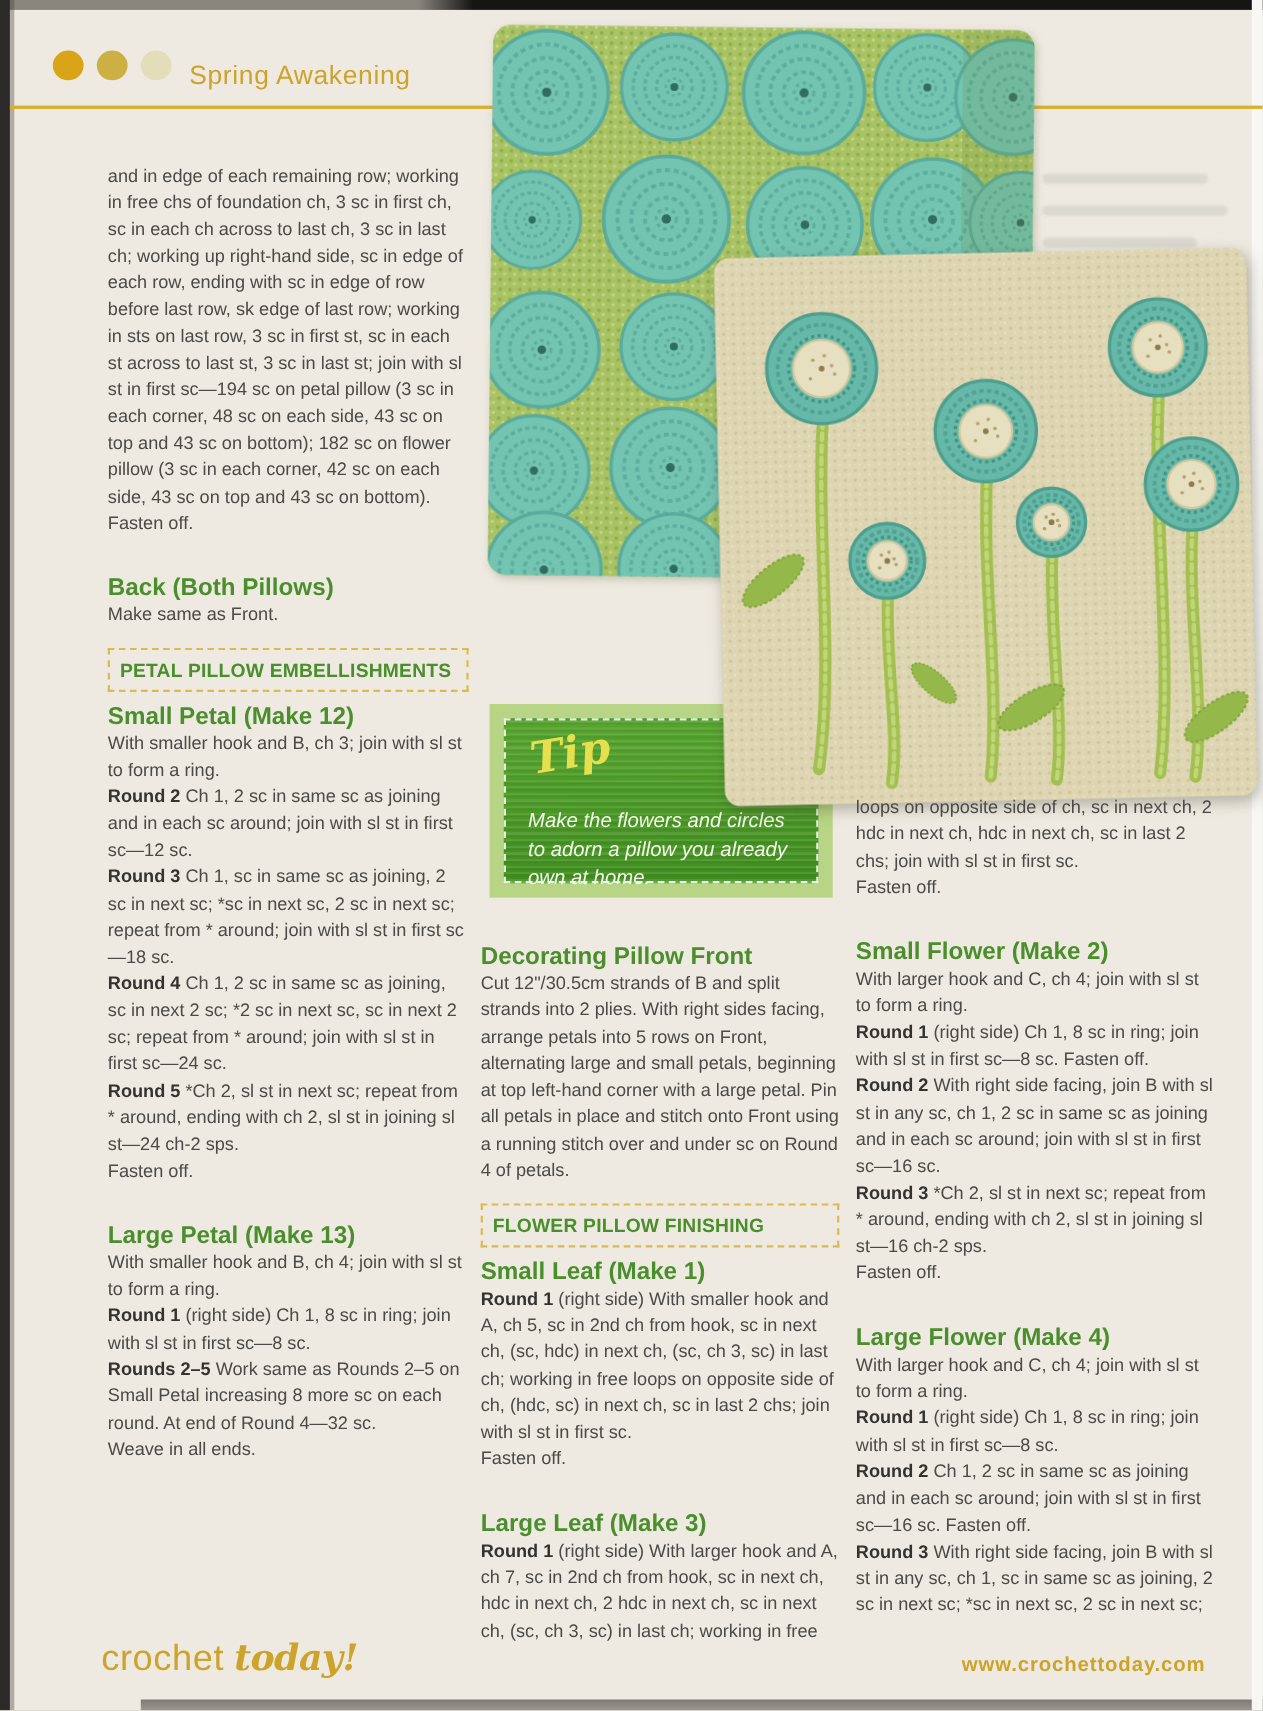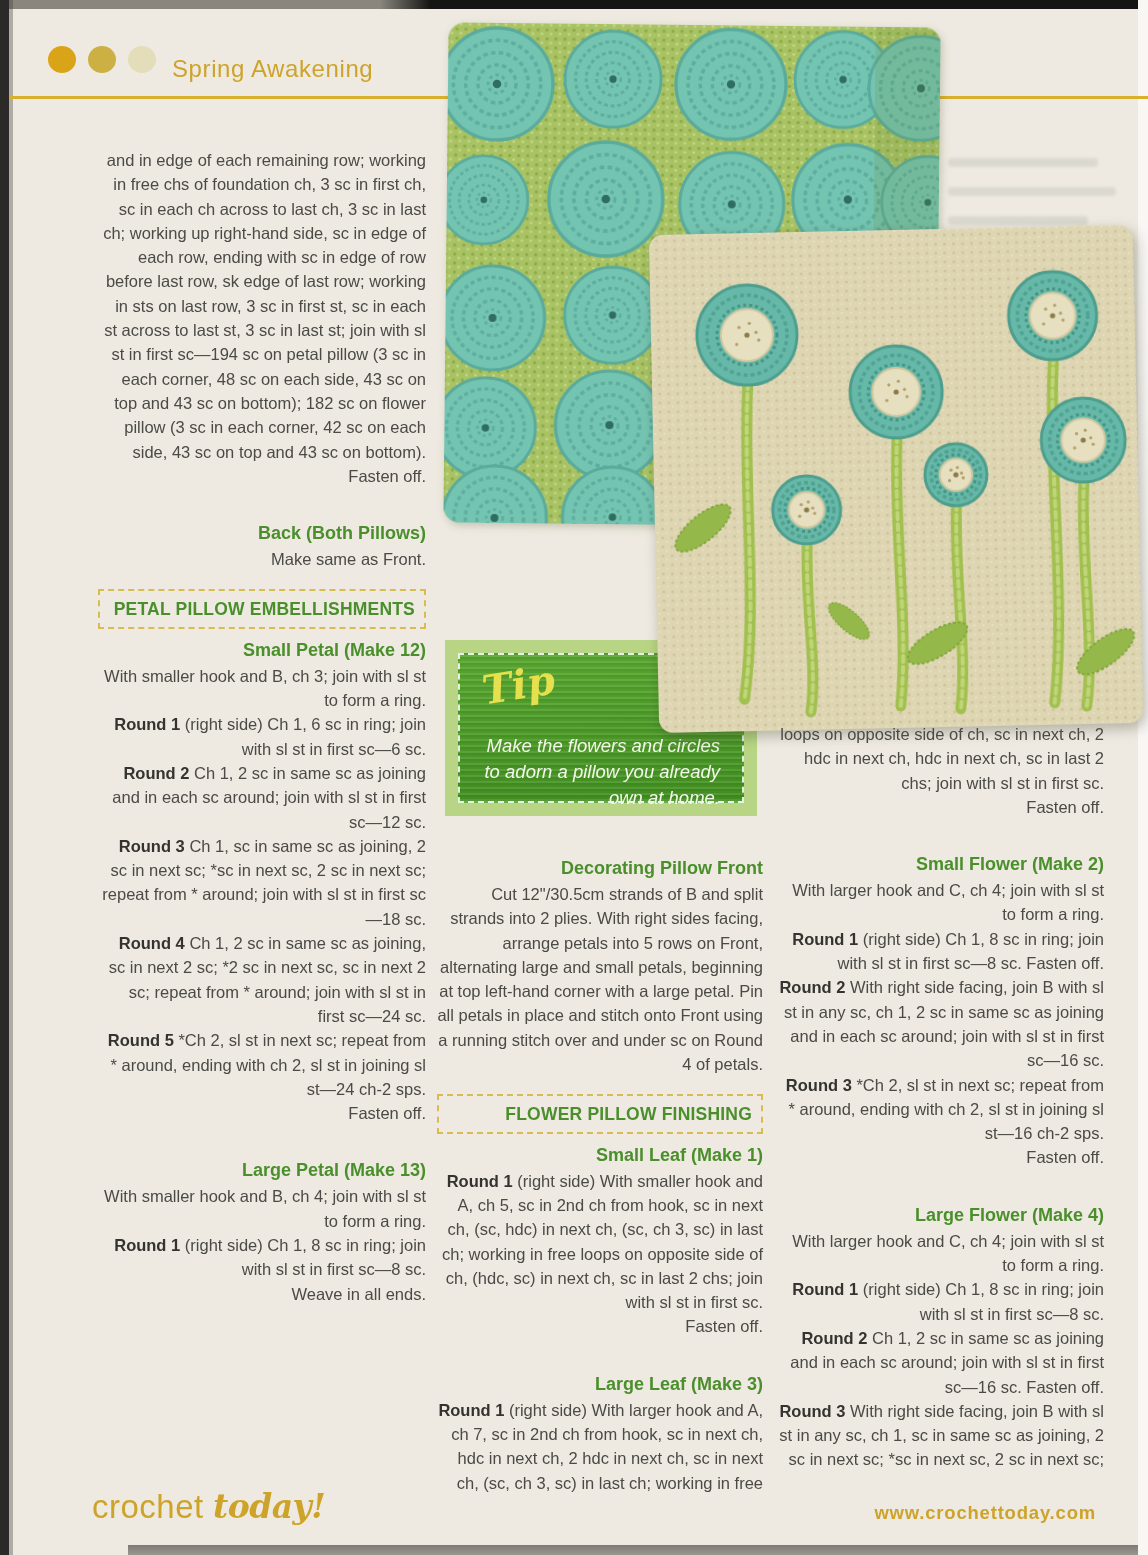--- a/index.html
+++ b/index.html
@@ -1,36 +1,36 @@
 <!DOCTYPE html>
 <html><head>
 <meta charset="utf-8">
 <style>
   html,body{margin:0;padding:0;background:#d8d4cc;}
   #page{position:relative;width:1148px;height:1555px;overflow:hidden;
         background:var(--paper,#eeeae1);
-        font-family:"Liberation Sans",sans-serif;color:var(--body,#4b4a46);text-align:right;}
+        font-family:"Liberation Sans",sans-serif;color:var(--body,#4b4a46);}
   
   .edge-top{position:absolute;left:0;top:0;width:1148px;height:9px;
             background:linear-gradient(to right,#8a867e 0 380px,#151513 430px 100%);}
   .edge-left{position:absolute;left:0;top:0;width:9px;height:1555px;background:#2b2a28;}
   .edge-left:after{content:"";position:absolute;left:9px;top:0;width:4px;height:100%;background:rgba(60,58,54,.35);}
   .edge-bottom{position:absolute;left:128px;top:1545px;width:1020px;height:10px;background:linear-gradient(#7e7a74,#9b9790);}
   .edge-right{position:absolute;right:0;top:0;width:10px;height:1555px;background:#f8f7f4;}
 
   
   .hdr-dot{position:absolute;top:46px;width:28px;height:27px;border-radius:50%;}
   .hdr-title{position:absolute;left:172px;top:55px;font-size:24px;letter-spacing:.6px;
              color:var(--gold,#cda32a);font-weight:400;}
   .gold-rule{position:absolute;left:9px;top:96px;width:1139px;height:3px;background:var(--rule,#d8b02c);}
 
   
   .col{position:absolute;font-size:16.5px;line-height:24.3px;}
   .col p{margin:0;}
-  h3.sec{margin:7px 0 2px 0;font-size:18px;line-height:23px;color:var(--green,#4a8f2c);font-weight:bold;}
+  h3.sec{margin:7px 0 2px 0;font-size:22px;line-height:23px;color:var(--green,#4a8f2c);font-weight:bold;}
   h3.sec.gap{margin-top:34px;}
   .boxhead{margin:18px 0 10px 0;border:2px dashed var(--boxgold,#d9bc4f);
            padding:6px 9px 5px 9px;color:var(--green,#4a8f2c);font-weight:bold;
            font-size:17.5px;letter-spacing:.2px;}
   strong.runin{color:#34332f;font-weight:bold;}
 
   
   .tipbox{position:absolute;left:445px;top:640px;width:312px;height:176px;
           background:var(--tipouter,#b7d584);padding:13px;box-sizing:border-box;}
   .tipbox-inner{width:100%;height:100%;box-sizing:border-box;position:relative;
@@ -331,29 +331,29 @@
     </svg>
   </div>
 
   <div class="col" style="left:98px;top:148px;width:328px;">
       <p>and in edge of each remaining row; working in free chs of foundation ch, 3 sc in first ch, sc in each ch across to last ch, 3 sc in last ch; working up right-hand side, sc in edge of each row, ending with sc in edge of row before last row, sk edge of last row; working in sts on last row, 3 sc in first st, sc in each st across to last st, 3 sc in last st; join with sl st in first sc—194 sc on petal pillow (3 sc in each corner, 48 sc on each side, 43 sc on top and 43 sc on bottom); 182 sc on flower pillow (3 sc in each corner, 42 sc on each side, 43 sc on top and 43 sc on bottom). Fasten off.</p>
       <h3 class="sec gap">Back (Both Pillows)</h3>
       <p>Make same as Front.</p>
       <div class="boxhead">PETAL PILLOW EMBELLISHMENTS</div>
       <h3 class="sec">Small Petal (Make 12)</h3>
       <p>With smaller hook and B, ch 3; join with sl st to form a ring.</p>
-      <p><strong class="runin">Round 1</strong> (right side) Ch 1, 6 sc in ring; join with sl st in first sc—6 sc.</p>
       <p><strong class="runin">Round 2</strong> Ch 1, 2 sc in same sc as joining and in each sc around; join with sl st in first sc—12 sc.</p>
       <p><strong class="runin">Round 3</strong> Ch 1, sc in same sc as joining, 2 sc in next sc; *sc in next sc, 2 sc in next sc; repeat from * around; join with sl st in first sc—18 sc.</p>
       <p><strong class="runin">Round 4</strong> Ch 1, 2 sc in same sc as joining, sc in next 2 sc; *2 sc in next sc, sc in next 2 sc; repeat from * around; join with sl st in first sc—24 sc.</p>
       <p><strong class="runin">Round 5</strong> *Ch 2, sl st in next sc; repeat from * around, ending with ch 2, sl st in joining sl st—24 ch-2 sps.</p>
       <p>Fasten off.</p>
       <h3 class="sec gap">Large Petal (Make 13)</h3>
       <p>With smaller hook and B, ch 4; join with sl st to form a ring.</p>
       <p><strong class="runin">Round 1</strong> (right side) Ch 1, 8 sc in ring; join with sl st in first sc—8 sc.</p>
+      <p><strong class="runin">Rounds 2–5</strong> Work same as Rounds 2–5 on Small Petal increasing 8 more sc on each round. At end of Round 4—32 sc.</p>
       <p>Weave in all ends.</p>
     </div>
   <div class="col" style="left:437px;top:850px;width:326px;">
       <h3 class="sec">Decorating Pillow Front</h3>
       <p>Cut 12"/30.5cm strands of B and split strands into 2 plies. With right sides facing, arrange petals into 5 rows on Front, alternating large and small petals, beginning at top left-hand corner with a large petal. Pin all petals in place and stitch onto Front using a running stitch over and under sc on Round 4 of petals.</p>
       <div class="boxhead">FLOWER PILLOW FINISHING</div>
       <h3 class="sec">Small Leaf (Make 1)</h3>
       <p><strong class="runin">Round 1</strong> (right side) With smaller hook and A, ch 5, sc in 2nd ch from hook, sc in next ch, (sc, hdc) in next ch, (sc, ch 3, sc) in last ch; working in free loops on opposite side of ch, (hdc, sc) in next ch, sc in last 2 chs; join with sl st in first sc.</p>
       <p>Fasten off.</p>
       <h3 class="sec gap">Large Leaf (Make 3)</h3>

